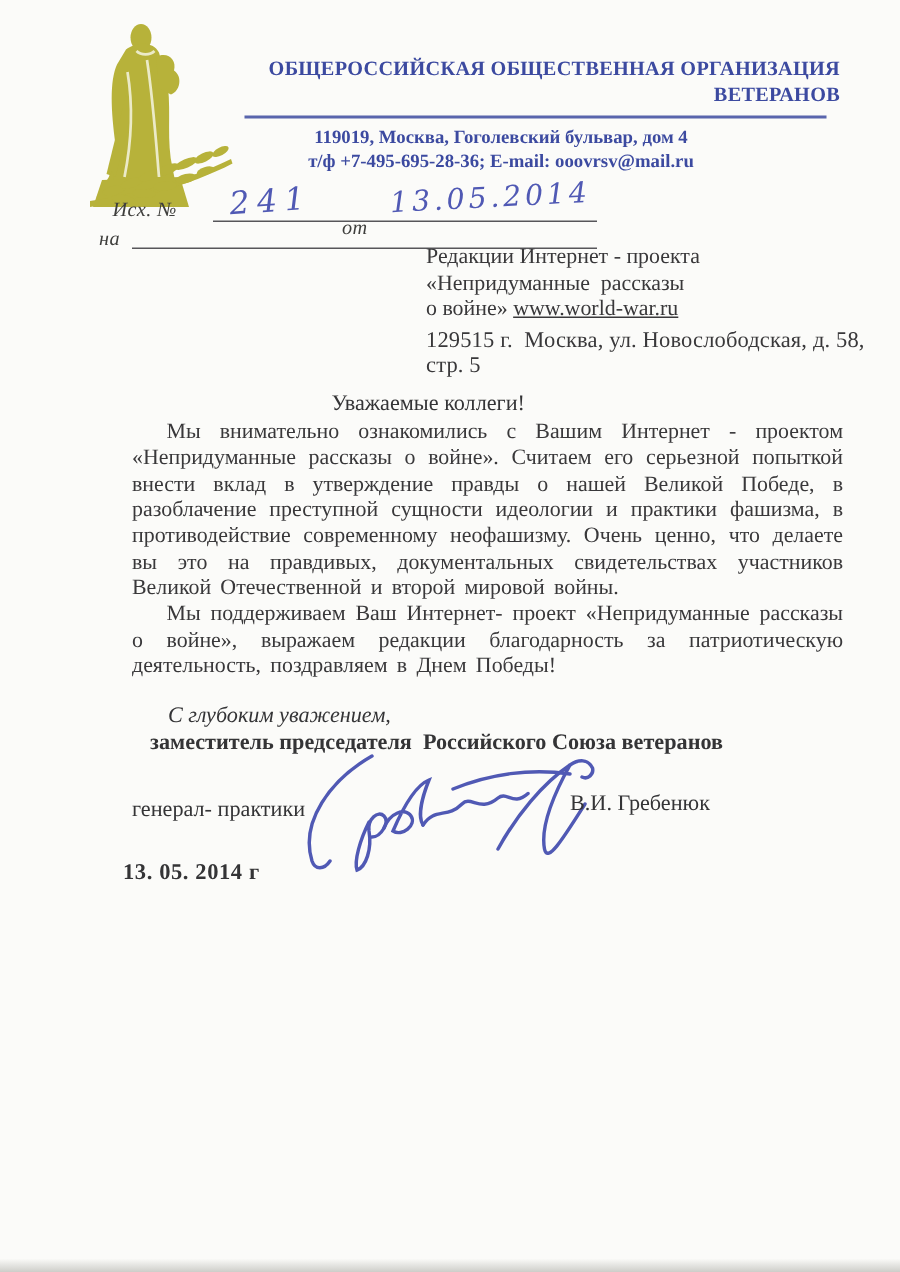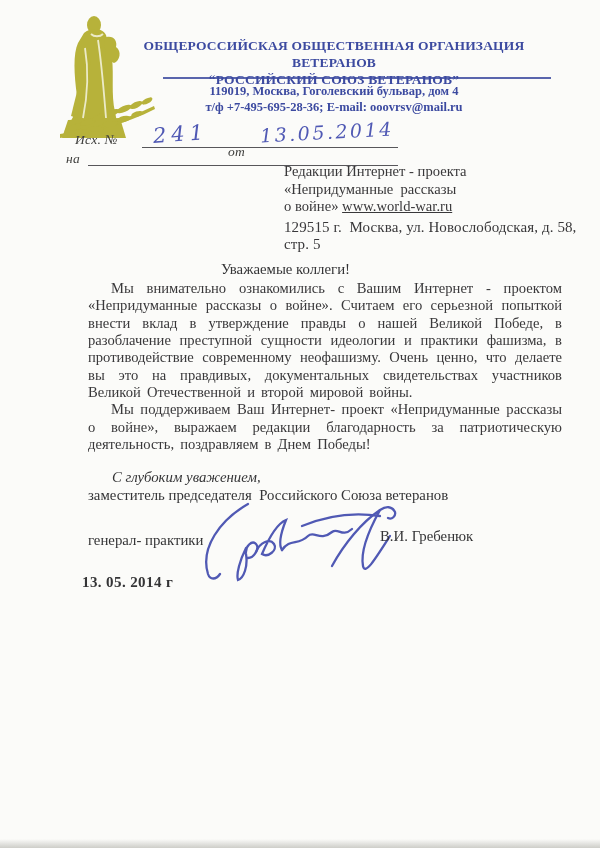--- a/index.html
+++ b/index.html
@@ -12,21 +12,21 @@
     overflow:hidden;
     font-family:"Liberation Serif", serif;
     color:var(--body-text,#3d3c3a);
   }
   .page::after{ 
     content:"";position:absolute;left:0;right:0;bottom:0;height:9px;
     background:linear-gradient(to bottom, rgba(180,180,172,0), rgba(150,150,142,.45));
     pointer-events:none;
   }
   
-  .org-block{position:absolute;left:108px;top:37px;width:452px;text-align:center;
+  .org-block{position:absolute;left:108px;top:37px;width:452px;text-align:right;
     color:var(--accent,#3c4aa0);font-weight:bold;font-size:13.5px;line-height:17px;letter-spacing:.2px;}
   .org-rule{position:absolute;left:163px;top:77px;width:388px;height:2px;
     background:var(--accent,#3c4aa0);opacity:.85;}
   .addr-block{position:absolute;left:108px;top:84px;width:452px;text-align:center;
     color:var(--accent,#3c4aa0);font-weight:bold;font-size:12.5px;line-height:15.5px;}
   .emblem{position:absolute;left:54px;top:14px;}
   
   .ref-label{position:absolute;font-style:italic;font-size:13.5px;color:#3e3e3c;letter-spacing:.3px;}
   .ref-line{position:absolute;height:1px;background:var(--rule,#57565a);}
   .hand{position:absolute;font-family:"DejaVu Serif", serif;font-style:italic;
@@ -36,21 +36,21 @@
   
   .recipient{position:absolute;left:284px;top:163px;font-size:14.6px;line-height:17.6px;color:#39383a;}
   .recipient .url{text-decoration:underline;}
   .recipient .small-addr{font-size:15px;margin-top:3px;letter-spacing:.1px;}
   
   .salutation{position:absolute;left:221px;top:261px;font-size:14.8px;color:#343436;}
   .body-text{position:absolute;left:88px;top:280px;width:474px;
     font-size:14.6px;line-height:17.35px;text-align:justify;color:#39383a;word-spacing:2.5px;}
   .body-text p{margin:0;text-indent:23px;}
   .closing{position:absolute;left:112px;top:469px;font-style:italic;font-size:14.8px;color:#343436;}
-  .position-line{position:absolute;left:88px;top:487px;font-size:14.8px;color:#343436;}
+  .position-line{position:absolute;left:100px;top:487px;font-size:14.8px;color:#343436;font-weight:bold;}
   .rank-line{position:absolute;left:88px;top:532px;font-size:14.8px;color:#343436;}
   .signer-name{position:absolute;left:380px;top:528px;font-size:14.8px;color:#343436;}
   .date-line{position:absolute;left:82px;top:574px;font-size:15px;font-weight:bold;color:#343436;letter-spacing:.4px;}
   .signature{position:absolute;left:190px;top:496px;}
   
   .footer{position:absolute;left:81px;top:721px;font-family:"Liberation Sans", sans-serif;
     font-size:12.3px;line-height:18.5px;color:var(--muted-text,#4b4a48);letter-spacing:.2px;}
 </style>
 </head>
 <body>
@@ -92,21 +92,20 @@
       <g stroke="#fdfdf8" stroke-width="1.8" fill="none" opacity="0.75">
         <path d="M31,34 C35,58 33,84 29,104"></path>
         <path d="M44,26 C48,52 50,80 52,104"></path>
         <path d="M37,20 C40,23 46,23 49,20"></path>
       </g>
     </svg>
   </div>
 
   <div class="org-block">
     <div>ОБЩЕРОССИЙСКАЯ ОБЩЕСТВЕННАЯ ОРГАНИЗАЦИЯ ВЕТЕРАНОВ</div>
-    <div>“РОССИЙСКИЙ СОЮЗ ВЕТЕРАНОВ”</div>
   </div>
   <div class="org-rule"></div>
   <div class="addr-block">
     <div>119019, Москва, Гоголевский бульвар, дом 4</div>
     <div>т/ф +7-495-695-28-36; E-mail: ooovrsv@mail.ru</div>
   </div>
 
   <div class="ref-label" style="left:75px;top:132px;">Исх. №</div>
   <div class="hand hand-num">241</div>
   <div class="ref-label" style="left:228px;top:144px;">от</div>

